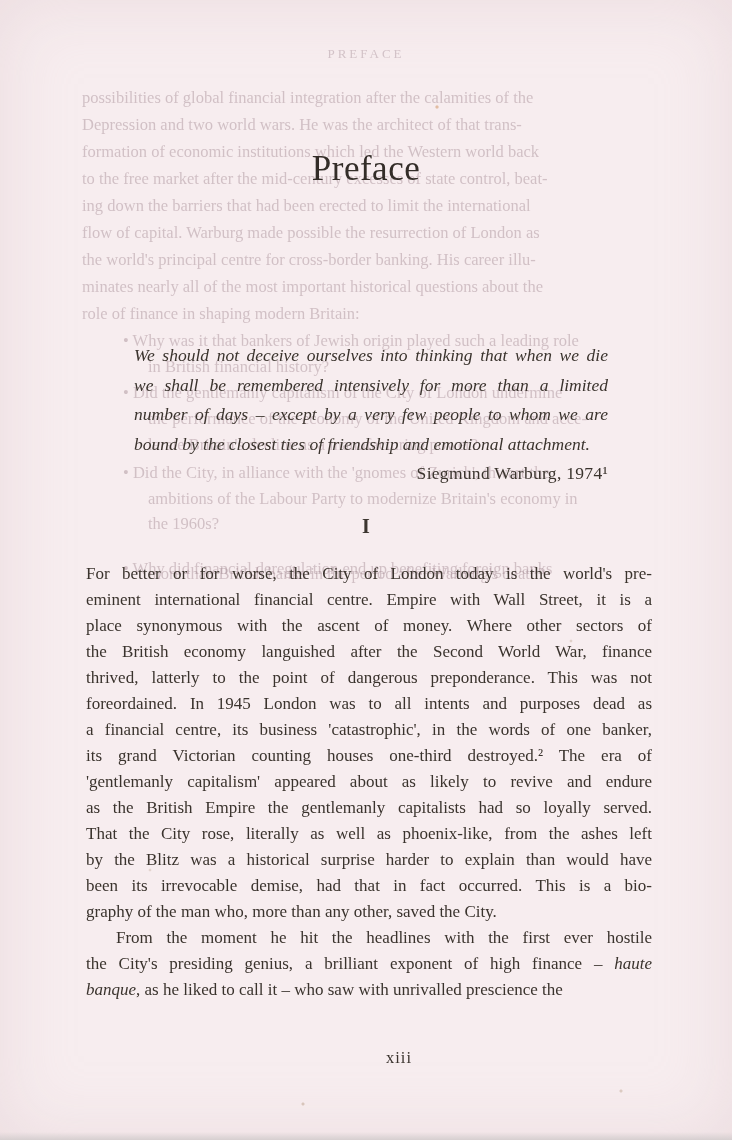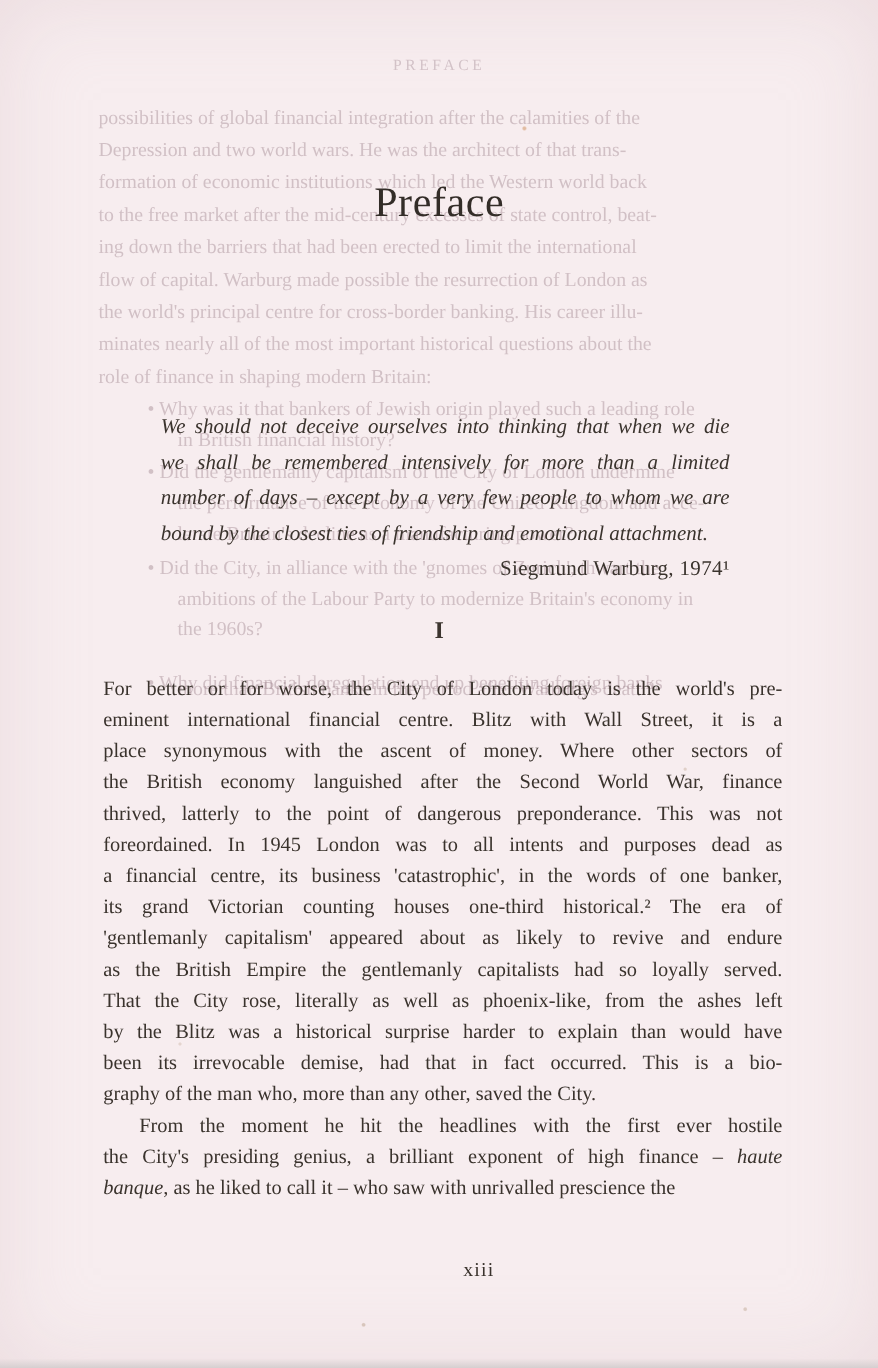--- a/index.html
+++ b/index.html
@@ -103,27 +103,27 @@
         <div class="bline last"><span>bound by the closest ties of friendship and emotional attachment.</span></div>
       </div>
     <div class="ep-attr">Siegmund Warburg, 1974¹</div>
   </div>
 
   <div class="section-marker">I</div>
 
   <div class="body">
     <div class="para para1">
         <div class="bline"><span>For better or for worse, the City of London today is the world's pre-</span></div>
-        <div class="bline"><span>eminent international financial centre. Blitz with Wall Street, it is a</span></div>
+        <div class="bline"><span>eminent international financial centre. Empire with Wall Street, it is a</span></div>
         <div class="bline"><span>place synonymous with the ascent of money. Where other sectors of</span></div>
         <div class="bline"><span>the British economy languished after the Second World War, finance</span></div>
         <div class="bline"><span>thrived, latterly to the point of dangerous preponderance. This was not</span></div>
         <div class="bline"><span>foreordained. In 1945 London was to all intents and purposes dead as</span></div>
         <div class="bline"><span>a financial centre, its business 'catastrophic', in the words of one banker,</span></div>
-        <div class="bline"><span>its grand Victorian counting houses one-third historical.² The era of</span></div>
+        <div class="bline"><span>its grand Victorian counting houses one-third destroyed.² The era of</span></div>
         <div class="bline"><span>'gentlemanly capitalism' appeared about as likely to revive and endure</span></div>
         <div class="bline"><span>as the British Empire the gentlemanly capitalists had so loyally served.</span></div>
         <div class="bline"><span>That the City rose, literally as well as phoenix-like, from the ashes left</span></div>
         <div class="bline"><span>by the Blitz was a historical surprise harder to explain than would have</span></div>
         <div class="bline"><span>been its irrevocable demise, had that in fact occurred. This is a bio-</span></div>
         <div class="bline last"><span>graphy of the man who, more than any other, saved the City.</span></div>
       </div>
     <div class="para para2">
         <div class="bline"><span>From the moment he hit the headlines with the first ever hostile</span></div>
         <div class="bline"><span>the City's presiding genius, a brilliant exponent of high finance – </span><span class="it">haute</span></div>

